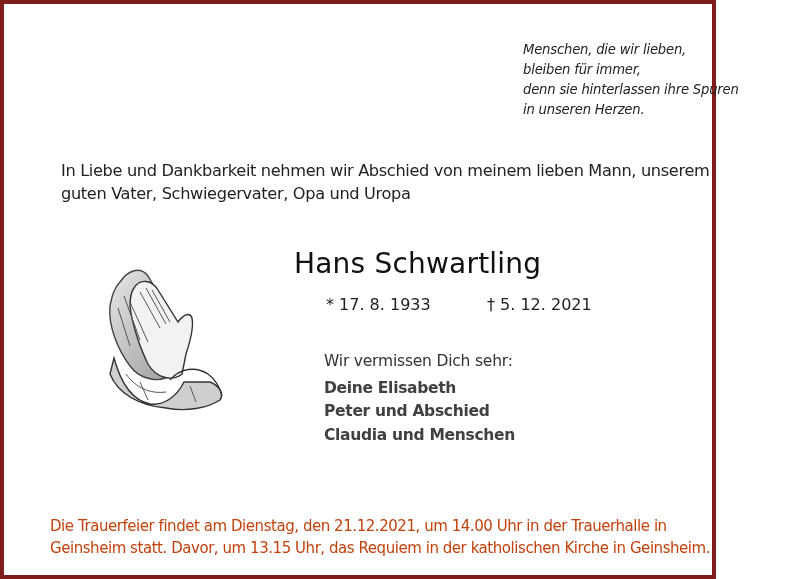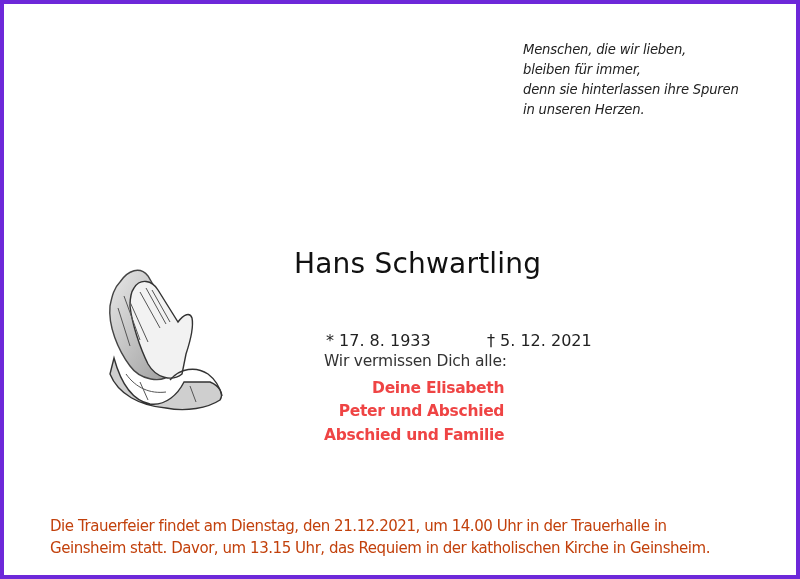--- a/index.html
+++ b/index.html
@@ -1,21 +1,21 @@
 <!DOCTYPE html>
 <html><head>
 <meta charset="utf-8">
 <style>
   html, body { margin: 0; padding: 0; background: #ffffff; }
   body { width: 800px; height: 579px; overflow: hidden; }
   .frame {
     position: absolute; left: 0; top: 0;
-    width: 800px; height: 579px;
+    width: 716px; height: 579px;
     box-sizing: border-box;
-    border: 4px solid #6d28d9;
+    border: 4px solid #7f1d1d;
     background: #ffffff;
     color: #1a1a1a;
     font-family: "DejaVu Sans", sans-serif;
   }
   .poem {
     position: absolute; left: 519px; top: 36px;
     font-family: "DejaVu Sans", sans-serif;
     font-style: italic;
     font-size: 13.2px; line-height: 20px;
     color: #222;
@@ -38,36 +38,35 @@
     position: absolute; left: 290px; top: 236px;
     font-size: 28px; line-height: 48px;
     font-weight: normal;
     color: #111;
     letter-spacing: 0.2px;
     white-space: nowrap;
   }
   .dates {
     position: absolute; top: 290px;
     font-size: 16px; line-height: 22px;
-    color: #222; white-space: nowrap; margin-top: 36px;
+    color: #222; white-space: nowrap;
   }
   .birth { left: 322px; }
   .death { left: 483px; }
   .miss {
     position: absolute; left: 320px; top: 346px;
     font-size: 15.5px; line-height: 22px;
     color: #333; white-space: nowrap;
     letter-spacing: -0.2px;
   }
   .family {
     position: absolute; left: 320px; top: 373px;
     font-size: 15.5px; line-height: 23.3px;
-    font-weight: bold; color: #ef4444;
+    font-weight: bold; color: #404040;
     letter-spacing: -0.3px;
-    text-align: right;
   }
   .family div { white-space: nowrap; }
   .service {
     position: absolute; left: 46px; top: 511px;
     font-size: 15px; line-height: 22px;
     color: #c2410c;
     letter-spacing: -0.45px;
   }
   .service div { white-space: nowrap; }
 </style>
@@ -76,20 +75,24 @@
 
 <div class="frame">
 
   <div class="poem">
     <div>Menschen, die wir lieben,</div>
     <div>bleiben für immer,</div>
     <div>denn sie hinterlassen ihre Spuren</div>
     <div>in unseren Herzen.</div>
   </div>
 
+  <div class="intro">
+    <div>In Liebe und Dankbarkeit nehmen wir Abschied von meinem lieben Mann, unserem</div>
+    <div>guten Vater, Schwiegervater, Opa und Uropa</div>
+  </div>
 
   <div class="hands">
     <svg width="128" height="150" viewBox="0 0 128 150">
       <defs>
         <linearGradient id="hg" x1="0" y1="0" x2="1" y2="1">
           <stop offset="0" stop-color="#e8e8e8"></stop>
           <stop offset="1" stop-color="#9a9a9a"></stop>
         </linearGradient>
       </defs>
 
@@ -102,25 +105,25 @@
       <path d="M14 96 C20 118, 30 138, 50 142 C66 144, 78 132, 84 120 L110 120 C120 124, 124 132, 120 138 C108 146, 86 150, 66 146 C40 144, 18 132, 10 112 Z" fill="#cfcfcf" stroke="#333" stroke-width="1.4"></path>
       <path d="M70 118 C80 106, 96 104, 108 112 C116 118, 120 126, 122 134" fill="none" stroke="#333" stroke-width="1.4"></path>
       <path d="M26 112 C36 126, 50 132, 66 130 M40 120 L48 138 M90 124 L96 140" stroke="#555" stroke-width="1" fill="none"></path>
     </svg>
   </div>
 
   <div class="name">Hans Schwartling</div>
   <div class="dates birth">* 17. 8. 1933</div>
   <div class="dates death">† 5. 12. 2021</div>
 
-  <div class="miss">Wir vermissen Dich alle:</div>
+  <div class="miss">Wir vermissen Dich sehr:</div>
   <div class="family">
     <div>Deine Elisabeth</div>
     <div>Peter und Abschied</div>
-    <div>Abschied und Familie</div>
+    <div>Claudia und Menschen</div>
   </div>
 
   <div class="service">
     <div>Die Trauerfeier findet am Dienstag, den 21.12.2021, um 14.00 Uhr in der Trauerhalle in</div>
     <div>Geinsheim statt. Davor, um 13.15 Uhr, das Requiem in der katholischen Kirche in Geinsheim.</div>
   </div>
 
 </div>
 
 </body></html>

